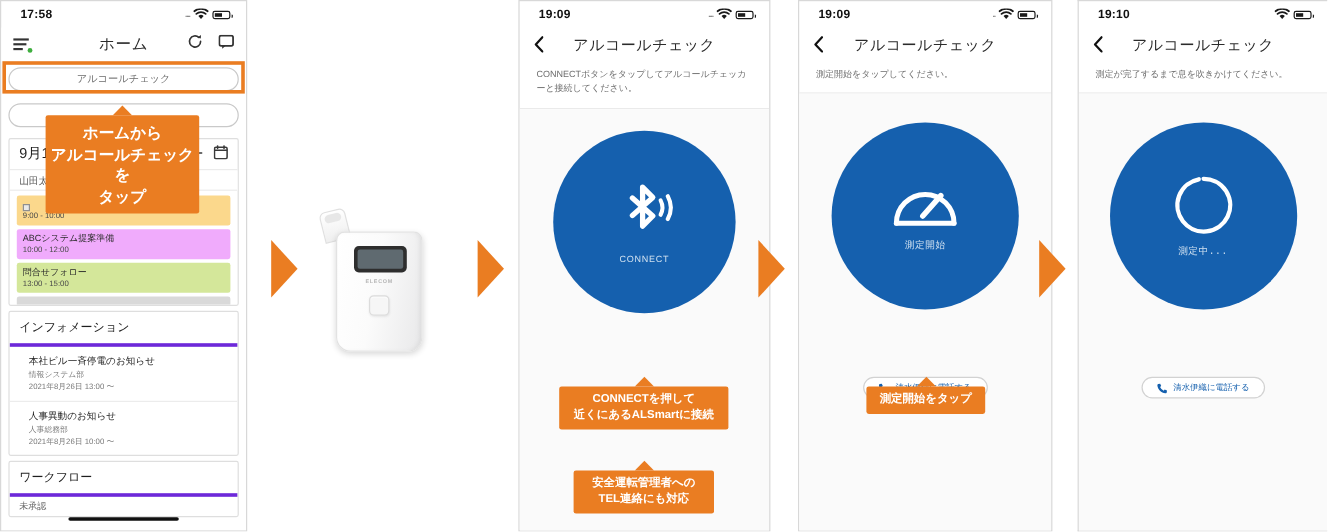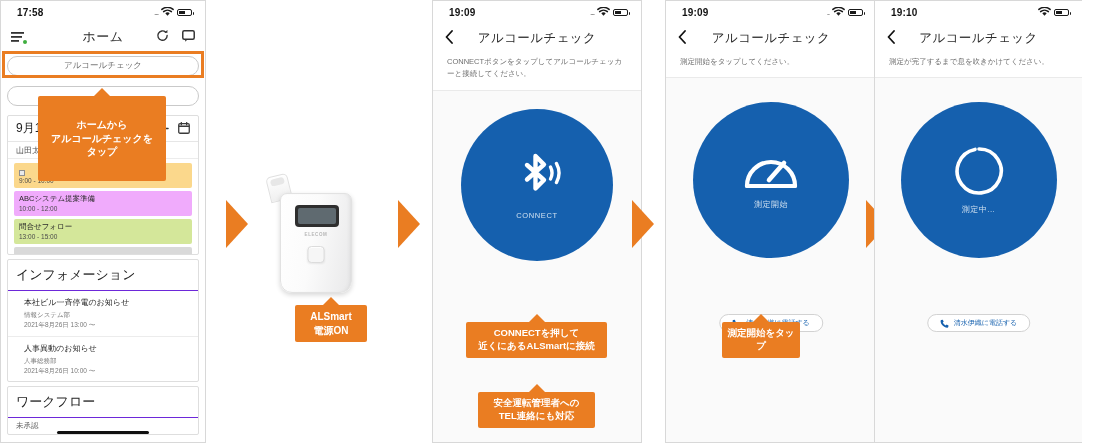--- a/index.html
+++ b/index.html
@@ -20,21 +20,21 @@
     position: absolute;
     top: 0;
     width: 205px; height: 443px;
     background: #ffffff;
     border: 1px solid #d8d8d8;
     overflow: hidden;
   }
   .phone.p1 { left: 0px; width: 206px; }
   .phone.p2 { left: 432px; width: 210px; }
   .phone.p3 { left: 665px; width: 212px; }
-  .phone.p4 { left: 874px; width: 208px; border-right: none; }
+  .phone.p4 { left: 898px; width: 208px; border-right: none; }
 
   
   .statusbar {
     height: 22px;
     display: flex; align-items: center;
     padding: 0 13px 0 16px;
     font-size: 10px; font-weight: bold; color: #111;
     letter-spacing: .2px;
   }
   .sb-time { flex: 0 0 auto; }
@@ -94,21 +94,21 @@
   .sched-list { padding: 4px 6px 0 6px; }
   .sched {
     border-radius:2px; padding: 3px 5px 4px 5px; margin-bottom: 3px;
   }
   .sched-t { font-size: 7.5px; color:#2a2a2a; line-height:1.35; display:flex; align-items:flex-end; gap:18px; }
   .sched-time { font-size: 6.5px; color:#4a4a4a; margin-top:1px; }
   .minibox { display:inline-block; width:6px;height:6px;border:1px solid #8f8f8f; background:#e9e9e9; }
   .sched-partial { height:7px; border-radius:2px 2px 0 0; background:#d9d9d9; margin: 0 0 0 0;}
 
   
-  .sec-head { font-size: 13px; color:#1e1e1e; padding: 6px 8px; border-bottom:1px solid #6d28d9; }
+  .sec-head { font-size: 10px; color:#1e1e1e; padding: 6px 8px; border-bottom:3px solid #6d28d9; }
   .sec-sub { font-size: 7.5px; color:#666; padding: 3px 8px; border-bottom:1px solid #ececec; }
   .news { padding: 6px 8px 6px 16px; border-bottom:1px solid #ececec; }
   .news:last-child { border-bottom:none; }
   .news-t { font-size: 8px; color:#1e1e1e; margin-bottom:2px; }
   .news-d { font-size: 6.5px; color:#7a7a7a; line-height:1.5; }
 
   
   .callout {
     position:absolute; background:#ea7d22; color:#fff;
     font-weight:bold; text-align:center; border-radius:2px;
@@ -316,45 +316,40 @@
     </div>
 
     <div class="card">
       <div class="sec-head">ワークフロー</div>
       <div class="sec-sub" style="border-bottom:none">未承認</div>
     </div>
 
     <div class="homebar"></div>
   </div>
 
-  <div class="callout" style="left:38px; top:96px; width:128px; padding:22px 4px; font-size:10px;">
+  <div class="callout" style="left:38px; top:96px; width:128px; padding:6px 4px; font-size:13px;">
     <span class="tip tip-up"></span>
     <div>ホームから</div>
     <div>アルコールチェックを</div>
     <div>タップ</div>
   </div>
 
   <div class="arrow" style="left:226px; top:200px;"></div>
 
   <div class="device-wrap">
     <div class="dev-mouth"></div>
     <div class="dev-body">
       <div class="dev-screen">
           <i></i>
         </div>
       <div class="dev-brand">ELECOM</div>
       <div class="dev-btn"></div>
     </div>
   </div>
 
-  <div class="callout" style="left:295px; top:305px; width:72px; padding:5px 3px; font-size:10px;">
-    <span class="tip tip-up"></span>
-    <div>ALSmart</div>
-    <div>電源ON</div>
-  </div>
 
   <div class="arrow" style="left:398px; top:200px;"></div>
 
   <div class="phone p2">
     <div class="statusbar">
       <span class="sb-time">19:09</span>
       <span class="sb-right">
         <span class="sb-dots">....</span>
         <svg class="wifi-ico" width="13" height="10" viewBox="0 0 13 10">
           <path d="M6.5 8.8 L4.3 6.3 a3.4 3.4 0 0 1 4.4 0 Z" fill="#1a1a1a"></path>
@@ -450,21 +445,21 @@
       <div class="callbtn" style="top:236px;">
         <svg width="9" height="9" viewBox="0 0 12 12">
           <path d="M1.3 1.3 L3.4 1 L4.6 3.6 L3.3 4.6 a7.5 7.5 0 0 0 4.1 4.1 L8.4 7.4 L11 8.6 L10.7 10.7 a1.4 1.4 0 0 1-1.5 1.1 C4.6 11.3 0.7 7.4 0.2 2.8 A1.4 1.4 0 0 1 1.3 1.3 Z" fill="#1560ae"></path>
         </svg>
         <span>清水伊織に電話する</span>
       </div>
 
     </div>
   </div>
 
-  <div class="callout" style="left:722px; top:322px; width:78px; padding:5px 3px; font-size:9.5px;">
+  <div class="callout" style="left:722px; top:322px; width:99px; padding:5px 3px; font-size:9.5px;">
     <span class="tip tip-up"></span>
     <div>測定開始をタップ</div>
   </div>
 
   <div class="arrow" style="left:866px; top:200px;"></div>
 
   <div class="phone p4">
     <div class="statusbar">
       <span class="sb-time">19:10</span>
       <span class="sb-right">
@@ -483,21 +478,21 @@
       <span class="chk-back">
         <svg width="8" height="14" viewBox="0 0 8 14">
             <path d="M7 1 L1.5 7 L7 13" stroke="#111" stroke-width="1.8" fill="none" stroke-linecap="round" stroke-linejoin="round"></path>
           </svg>
       </span>
       <span class="chk-title">アルコールチェック</span>
     </div>
     <div class="chk-desc">測定が完了するまで息を吹きかけてください。</div>
 
     <div class="chk-body">
-      <div class="bigcircle" style="top:24px; width:156px; height:156px;">
+      <div class="bigcircle" style="top:24px; width:156px; height:156px;font-family:Liberation Mono, monospace;">
         <svg width="52" height="52" viewBox="0 0 52 52">
           <path d="M26 4 a22 22 0 1 1 -4 0.4" stroke="#fff" stroke-width="3.6" fill="none" stroke-linecap="round"></path>
         </svg>
         <span class="circle-label jp">測定中...</span>
       </div>
 
       <div class="callbtn" style="top:236px;">
         <svg width="9" height="9" viewBox="0 0 12 12">
           <path d="M1.3 1.3 L3.4 1 L4.6 3.6 L3.3 4.6 a7.5 7.5 0 0 0 4.1 4.1 L8.4 7.4 L11 8.6 L10.7 10.7 a1.4 1.4 0 0 1-1.5 1.1 C4.6 11.3 0.7 7.4 0.2 2.8 A1.4 1.4 0 0 1 1.3 1.3 Z" fill="#1560ae"></path>
         </svg>

